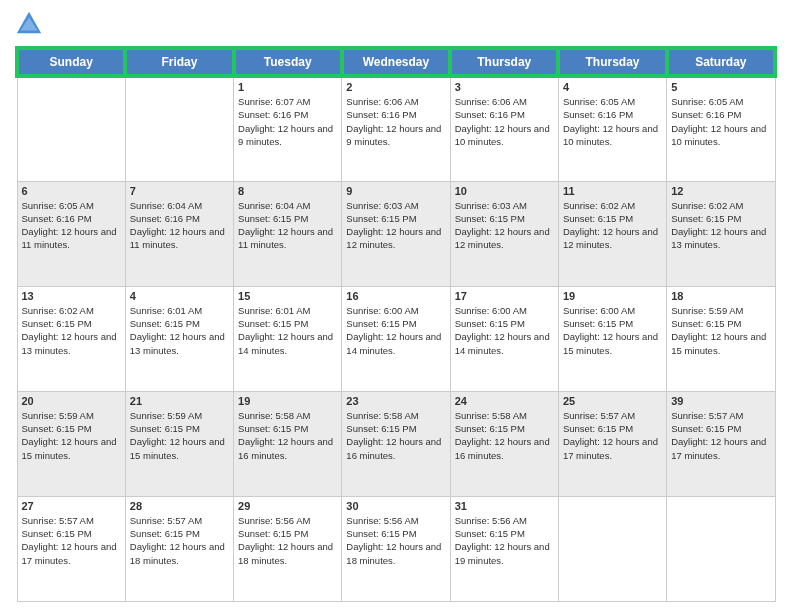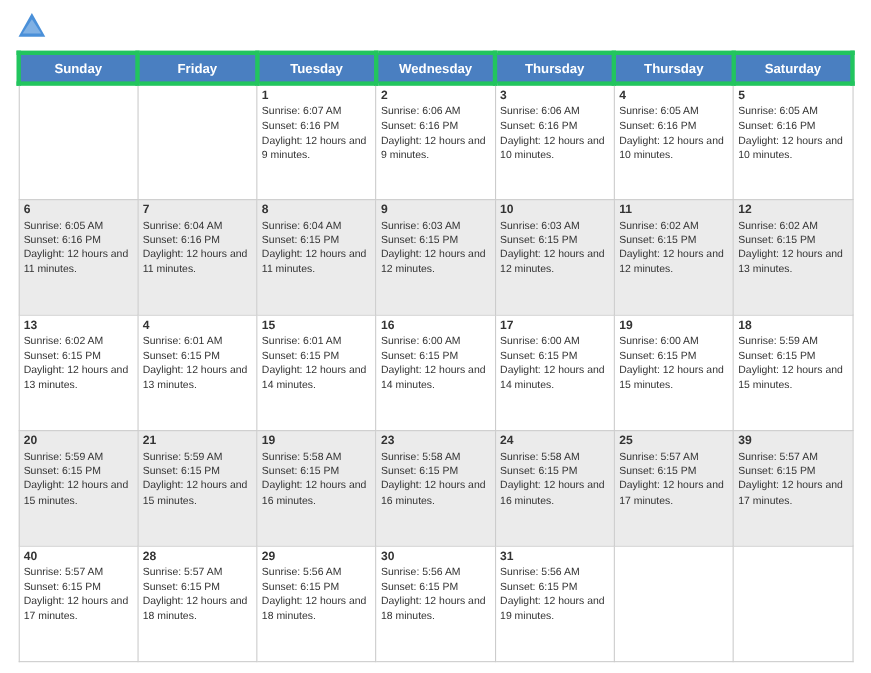--- a/index.html
+++ b/index.html
@@ -305,21 +305,21 @@
           </td>
           <td>
             <span class="day-num">39</span>
             <div class="day-info">Sunrise: 5:57 AM
 Sunset: 6:15 PM
 Daylight: 12 hours and 17 minutes.</div>
           </td>
         </tr>
         <tr>
           <td>
-            <span class="day-num">40</span>
+            <span class="day-num">27</span>
             <div class="day-info">Sunrise: 5:57 AM
 Sunset: 6:15 PM
 Daylight: 12 hours and 17 minutes.</div>
           </td>
           <td>
             <span class="day-num">28</span>
             <div class="day-info">Sunrise: 5:57 AM
 Sunset: 6:15 PM
 Daylight: 12 hours and 18 minutes.</div>
           </td>

